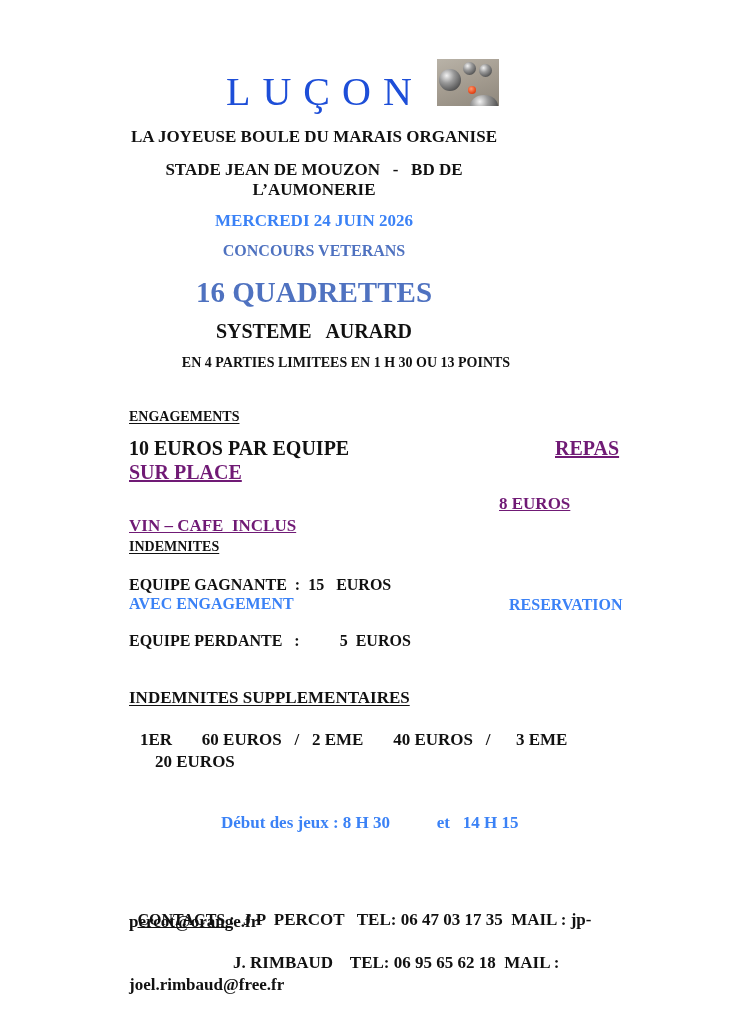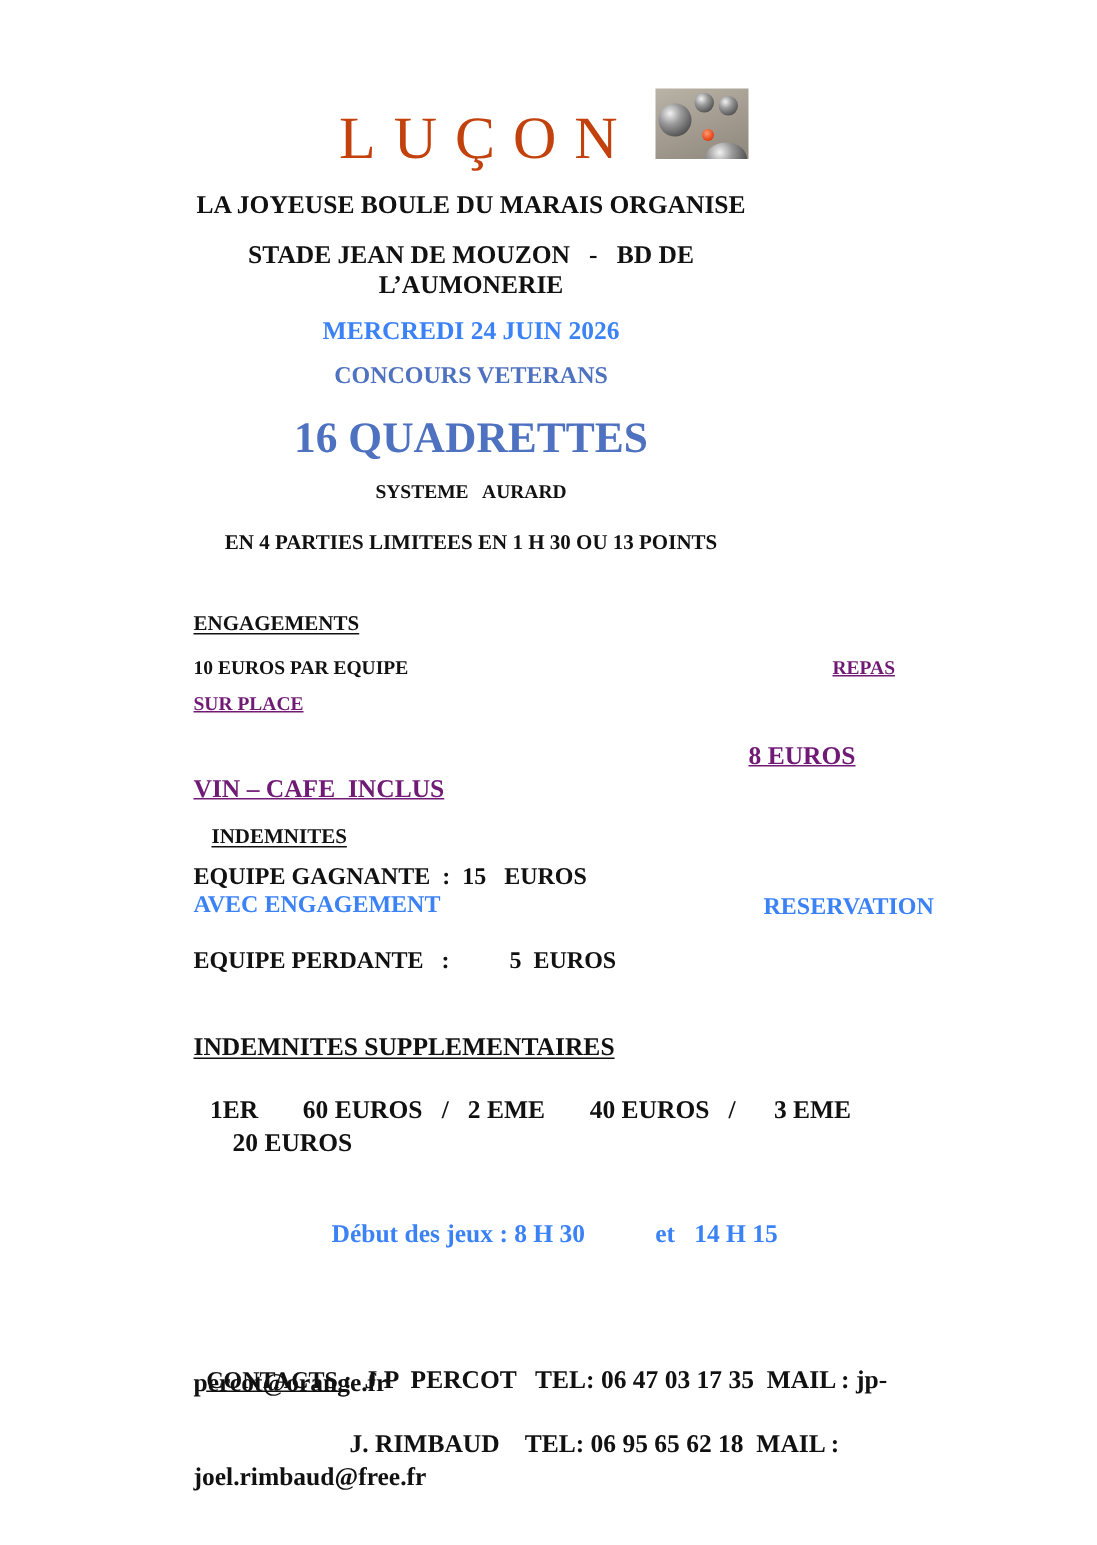--- a/index.html
+++ b/index.html
@@ -22,37 +22,37 @@
     .blue { color: #4f72c0; }
     .navy { color: #701a75; text-decoration: underline; }
     .ul { text-decoration: underline; text-decoration-thickness: 1px; text-underline-offset: 2px; }
 
     #title {
       left: 226px; top: 68px;
       font-family: "Liberation Serif", serif;
       font-weight: normal;
       font-size: 40px;
       letter-spacing: 12px;
-      color: #c2410c;
+      color: #1d4ed8;
     }
     #boules {
       left: 437px; top: 59px; width: 62px; height: 47px;
       background: linear-gradient(160deg, #b9b3a8 0%, #a49c90 50%, #8e877c 100%);
       overflow: hidden;
     }
     .ball { position: absolute; border-radius: 50%;
       background: radial-gradient(circle at 35% 30%, #f2f2f2 0%, #9a9a9a 35%, #4d4d4d 80%, #333 100%); }
     .cochonnet { position: absolute; border-radius: 50%;
       background: radial-gradient(circle at 40% 35%, #ff9a70 0%, #e84a1c 60%, #b8300c 100%); }
 
     .s16 { font-size: 16px; }
     .s17 { font-size: 17px; }
     .s15 { font-size: 16px; }
     .s14 { font-size: 14px; }
-    .s19 { font-size: 13px; }
+    .s19 { font-size: 20px; }
     .s29 { font-size: 29px; }
   </style>
 </head>
 <body>
 
 <div id="title" class="abs">LUÇON</div>
 
 <div id="boules" class="abs">
   <div class="ball" style="left:2px;top:10px;width:22px;height:22px;"></div>
   <div class="ball" style="left:26px;top:3px;width:13px;height:13px;"></div>
@@ -61,30 +61,30 @@
   <div class="ball" style="left:33px;top:36px;width:28px;height:22px;"></div>
 </div>
 
 <div class="abs center s17" style="top:127px;">LA JOYEUSE BOULE DU MARAIS ORGANISE</div>
 <div class="abs center s17" style="top:160px;white-space:pre;">STADE JEAN DE MOUZON   -   BD DE</div>
 <div class="abs center s17" style="top:180px;">L’AUMONERIE</div>
 <div class="abs center s17 red" style="top:211px;">MERCREDI 24 JUIN 2026</div>
 <div class="abs center s16 blue" style="top:242px;text-align:center;">CONCOURS VETERANS</div>
 <div class="abs center s29 blue" style="top:276px;">16 QUADRETTES</div>
 <div class="abs center s19" style="top:320px;white-space:pre;">SYSTEME   AURARD</div>
-<div class="abs center s14" style="top:355px;">EN 4 PARTIES LIMITEES EN 1 H 30 OU 13 POINTS</div>
+<div class="abs center s14" style="top:355px;padding-left:32px;">EN 4 PARTIES LIMITEES EN 1 H 30 OU 13 POINTS</div>
 
 <div class="abs s14 ul" style="left:129px;top:409px;">ENGAGEMENTS</div>
 <div class="abs s19" style="left:129px;top:437px;">10 EUROS PAR EQUIPE</div>
 <div class="abs s19 navy" style="left:555px;top:437px;">REPAS</div>
 <div class="abs s19 navy" style="left:129px;top:461px;">SUR PLACE</div>
 <div class="abs s17 navy" style="left:499px;top:494px;">8 EUROS</div>
 <div class="abs s17 navy" style="left:129px;top:516px;white-space:pre;">VIN – CAFE  INCLUS</div>
 
-<div class="abs s14 ul" style="left:141px;top:539px;margin-top:12px;">INDEMNITES</div>
+<div class="abs s14 ul" style="left:129px;top:539px;">INDEMNITES</div>
 <div class="abs s15" style="left:129px;top:576px;white-space:pre;">EQUIPE GAGNANTE  :  15   EUROS</div>
 <div class="abs s15 red" style="left:509px;top:596px;">RESERVATION</div>
 <div class="abs s15 red" style="left:129px;top:595px;">AVEC ENGAGEMENT</div>
 <div class="abs s15" style="left:129px;top:632px;white-space:pre;">EQUIPE PERDANTE   :          5  EUROS</div>
 
 <div class="abs s17 ul" style="left:129px;top:688px;">INDEMNITES SUPPLEMENTAIRES</div>
 <div class="abs s17" style="left:140px;top:730px;white-space:pre;">1ER       60 EUROS   /   2 EME       40 EUROS   /      3 EME</div>
 <div class="abs s17" style="left:155px;top:752px;">20 EUROS</div>
 
 <div class="abs s17 red" style="left:221px;top:813px;white-space:pre;">Début des jeux : 8 H 30           et   14 H 15</div>

